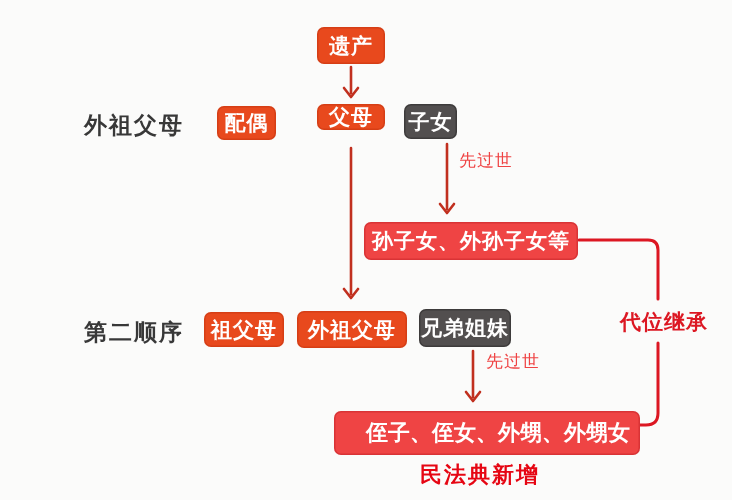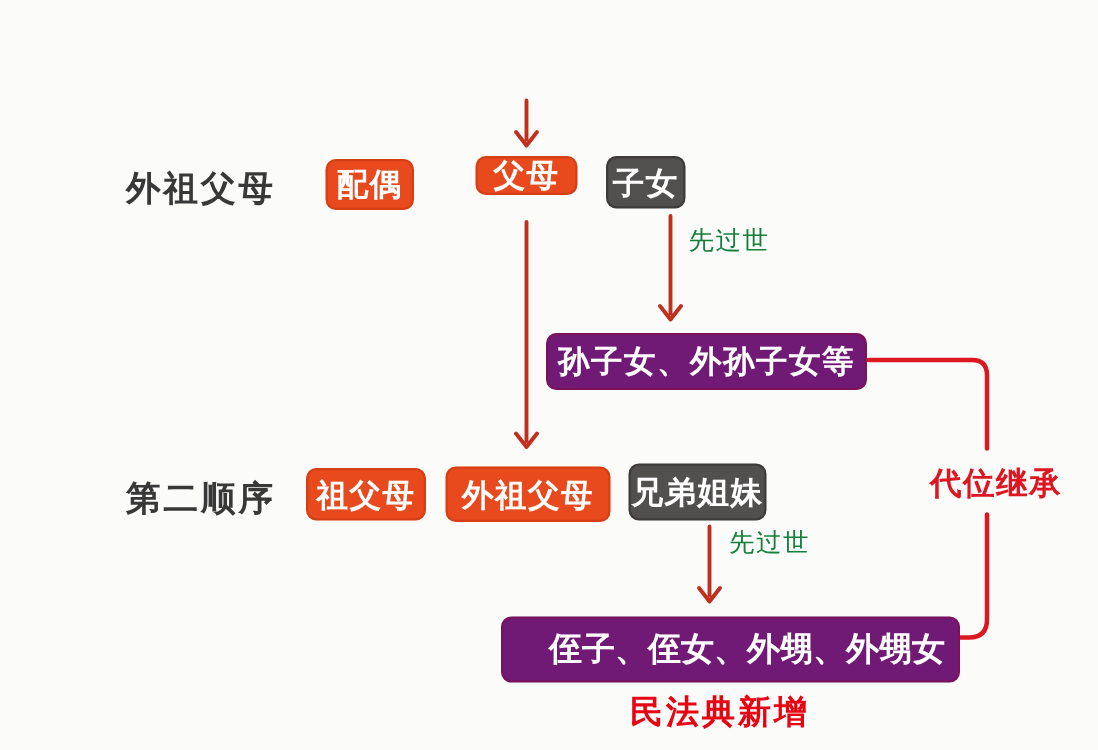--- a/index.html
+++ b/index.html
@@ -16,33 +16,33 @@
     display: flex;
     align-items: center;
     justify-content: center;
     color: #ffffff;
     font-weight: bold;
     border-radius: 7px;
     letter-spacing: 1px;
     white-space: nowrap;
   }
   .orange { background: #e8491d; box-shadow: inset 0 0 0 1.5px rgba(160,30,0,0.25); }
-  .red    { background: #701a75; box-shadow: inset 0 0 0 1.5px rgba(150,0,10,0.25); }
+  .red    { background: #ef4444; box-shadow: inset 0 0 0 1.5px rgba(150,0,10,0.25); }
   .gray   { background: #524f4f; box-shadow: inset 0 0 0 1.5px rgba(0,0,0,0.25); }
   .tier-label {
     position: absolute;
     color: #383838;
     font-size: 23px;
     font-weight: 600;
     letter-spacing: 2px;
     white-space: nowrap;
   }
   .note {
     position: absolute;
-    color: #15803d;
+    color: #ef4444;
     font-size: 17px;
     font-weight: 500;
     letter-spacing: 1px;
     white-space: nowrap;
   }
   .red-text {
     position: absolute;
     color: #e60613;
     font-weight: bold;
     white-space: nowrap;
@@ -71,20 +71,23 @@
 
       <path d="M473,351 L473,397 M466,392 L473,401 L480,392"></path>
     </g>
 
     <g stroke="#dc1722" stroke-width="3" fill="none" stroke-linecap="round">
       <path d="M579,240 L648,240 Q658,240 658,250 L658,299"></path>
       <path d="M658,343 L658,413 Q658,425 646,425 L621,425"></path>
     </g>
   </svg>
 
+  <div class="box orange fs21" style="left:317px; top:27px; width:68px; height:37px;">
+    <span>遗产</span>
+  </div>
 
   <div class="tier-label" style="left:84px; top:110px;">外祖父母</div>
 
   <div class="box orange fs21" style="left:217px; top:106px; width:59px; height:34px;">
     <span>配偶</span>
   </div>
 
   <div class="box orange fs21" style="left:317px; top:104px; width:68px; height:26px;">
     <span>父母</span>
   </div>

